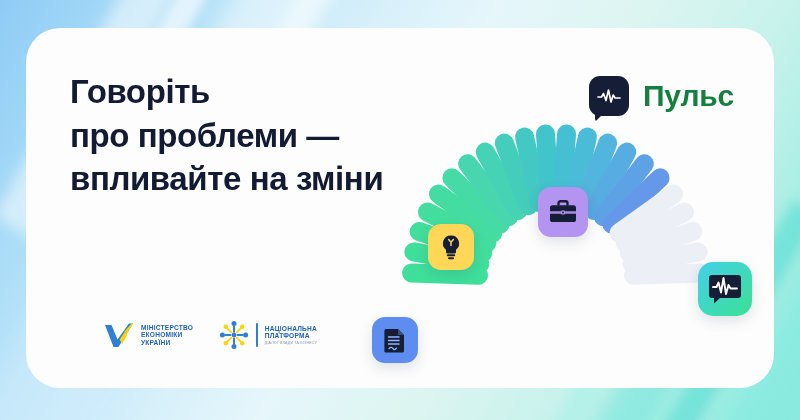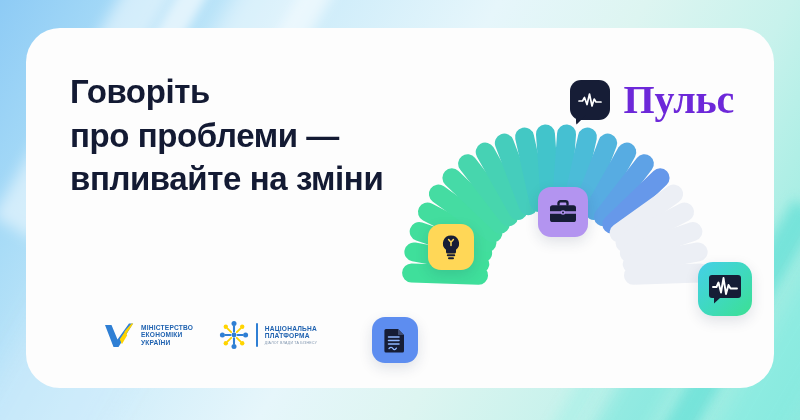--- a/index.html
+++ b/index.html
@@ -81,25 +81,24 @@
   .bubble::after {
     content:"";
     position:absolute;
     left:6px; bottom:-6px;
     width:11px; height:11px;
     background:#161d36;
     border-radius:0 0 0 4px;
     clip-path:polygon(0 0,100% 0,0 100%);
   }
   #brand-name {
-    color:#6d28d9;
-    font-size:40px;
+    color:#15803d;
+    font-size:30px;
     font-weight:bold;
     letter-spacing:-0.2px;
-    font-family:Liberation Serif, serif;
   }
 
   
   #arch {
     position:absolute;
     left:330px; top:120px;
     width:400px; height:260px;
   }
   .bar {
     position:absolute;

